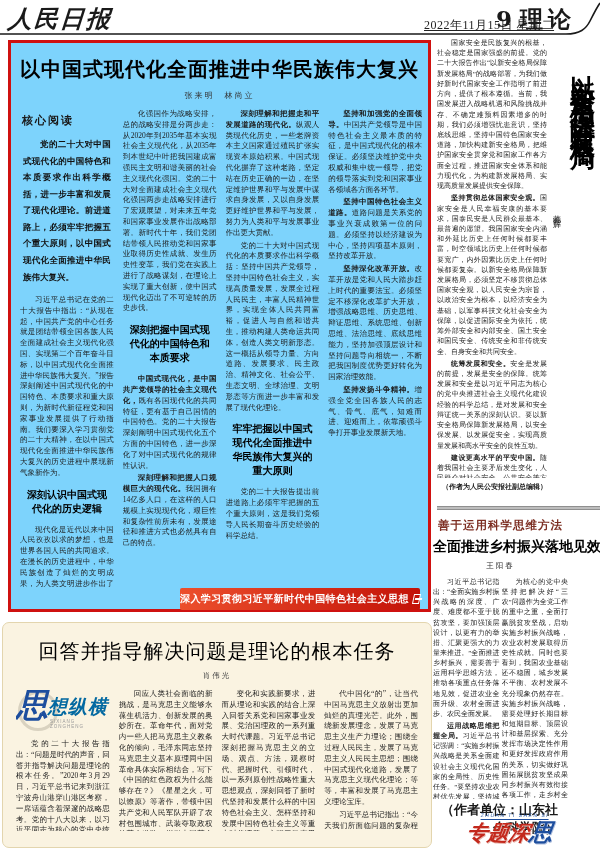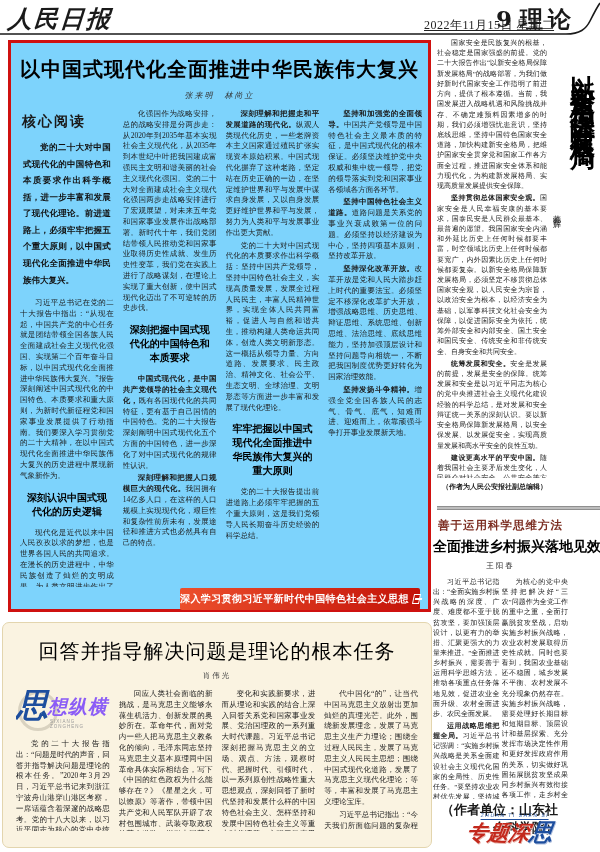--- a/index.html
+++ b/index.html
@@ -10,25 +10,25 @@
   .masthead { position:absolute; left:0; top:0; width:600px; height:40px; }
   .mh-logo { position:absolute; left:8px; top:3px; font-family:"DejaVu Serif", serif; font-weight:bold; font-style:italic; font-size:24px; letter-spacing:2px; transform:skewX(-4deg); }
   .mh-date { position:absolute; left:424px; top:17px; font-size:12px; color:#222; letter-spacing:.5px;text-decoration:underline; }
   .mh-pageno { position:absolute; left:496px; top:5px; font-size:23px; font-weight:bold; font-family:"DejaVu Serif", serif; }
   .mh-section { position:absolute; left:520px; top:4px; font-size:23px; font-weight:bold; letter-spacing:5px; font-family:Liberation Sans, sans-serif; }
   .mh-rule { position:absolute; left:0; top:0; }
 
   
   .main-frame { position:absolute; left:8px; top:40px; width:423px; height:572px; border:3px solid #cf1110; background:#7dd3fc; }
   .mf-title { margin-top:13px; text-align:center; font-family:"Liberation Sans", sans-serif; font-weight:900; font-size:20px; letter-spacing:1px; color:#000; }
-  .mf-authors { margin-top:7px; text-align:center; font-size:8px; color:#333; letter-spacing:2px;font-style:italic; }
+  .mf-authors { margin-top:7px; text-align:center; font-size:8px; color:#333; letter-spacing:2px; }
   .mf-cols { position:absolute; left:9px; top:66px; width:402px; height:478px; display:flex; gap:9px; }
   .mf-col { flex:1; overflow:hidden; }
   .mf-col.short { height:440px; }
-  .core-label { font-family:"Liberation Sans", sans-serif; font-weight:bold; font-size:14px; letter-spacing:2px; margin:4px 0 8px 2px; }
+  .core-label { font-family:"Liberation Sans", sans-serif; font-weight:bold; font-size:11px; letter-spacing:2px; margin:4px 0 8px 2px; }
   .core-text { font-weight:bold; font-size:8.5px; line-height:1.95; text-align:justify; text-indent:2em; color:#111; padding:0 3px; margin-bottom:10px; }
   .para { font-size:7.5px; line-height:1.44; text-align:justify; text-indent:2em; margin-bottom:2px; color:#1c1c1c; }
   .para b { font-family:"Liberation Sans", sans-serif; }
   .col-subhead { font-family:"Liberation Sans", sans-serif; font-weight:bold; font-size:10px; line-height:1.4; text-align:center; margin:9px 3px; color:#000; }
   .mf-banner { position:absolute; left:169px; top:545px; width:240px; height:22px; background:linear-gradient(90deg,#ec4f2c,#c31208); border-radius:2px; display:flex; align-items:center; justify-content:center; gap:4px; }
   .mf-banner-text { color:#fff; font-family:"Liberation Sans", sans-serif; font-weight:bold; font-size:10px; letter-spacing:.4px; white-space:nowrap; }
   .banner-flag { width:11px; height:10px; border:1.5px solid #fff; transform:skewX(-12deg); position:relative; }
   .banner-flag:after { content:""; position:absolute; left:1px; top:3px; width:7px; height:1.5px; background:#fff; }
 
   
@@ -56,21 +56,21 @@
 
   
   .thought { position:absolute; left:2px; top:622px; width:430px; height:226px; background:#faf3e1; border:1px solid #e3d5ae; border-radius:7px; }
   .th-title { text-align:center; font-family:"Liberation Sans", sans-serif; font-weight:400; font-size:20px; letter-spacing:1px; margin-top:15px; color:#000; }
   .th-author { text-align:center; font-size:7.5px; letter-spacing:2px; color:#444; margin-top:6px; }
   .th-cols { display:flex; gap:9px; padding:0 13px; margin-top:8px; height:142px; overflow:hidden; }
   .th-col { flex:1; overflow:hidden; }
   .sx-logo { position:relative; height:46px; margin-bottom:4px; }
   .sx-ring { position:absolute; left:2px; top:2px; width:40px; height:40px; border:3px solid #d9d2c0; border-radius:50%; }
   .sx-big { position:absolute; left:0px; top:0px; font-family:"DejaVu Serif", serif; font-weight:bold; font-style:italic; font-size:32px; color:#1d4e9e; line-height:1; }
-  .sx-rest { position:absolute; left:32px; top:8px; font-weight:900; font-style:italic; font-size:19px; color:#8b5cf6; letter-spacing:1px; line-height:1; }
+  .sx-rest { position:absolute; left:32px; top:8px; font-weight:900; font-style:italic; font-size:19px; color:#0369a1; letter-spacing:1px; line-height:1; }
   .sx-pinyin { position:absolute; left:34px; top:30px; font-family:"Liberation Sans", sans-serif; font-size:4.5px; letter-spacing:1px; color:#9a9a9a; }
 </style>
 </head>
 <body>
 
 <div class="page">
 
   <div class="masthead">
     <svg class="mh-rule" width="600" height="40">
       <path d="M0,34 H566 C580,34 586,29 590,21 C594,13 597,7 600,3" stroke="#1a1a1a" stroke-width="1.6" fill="none"></path>

